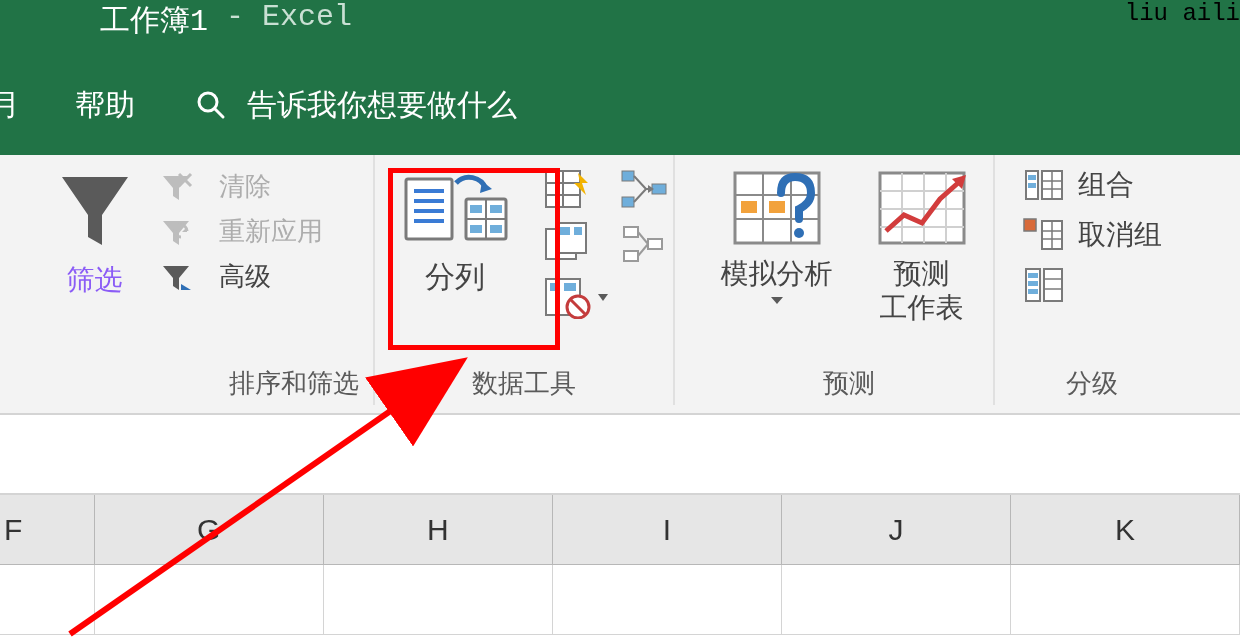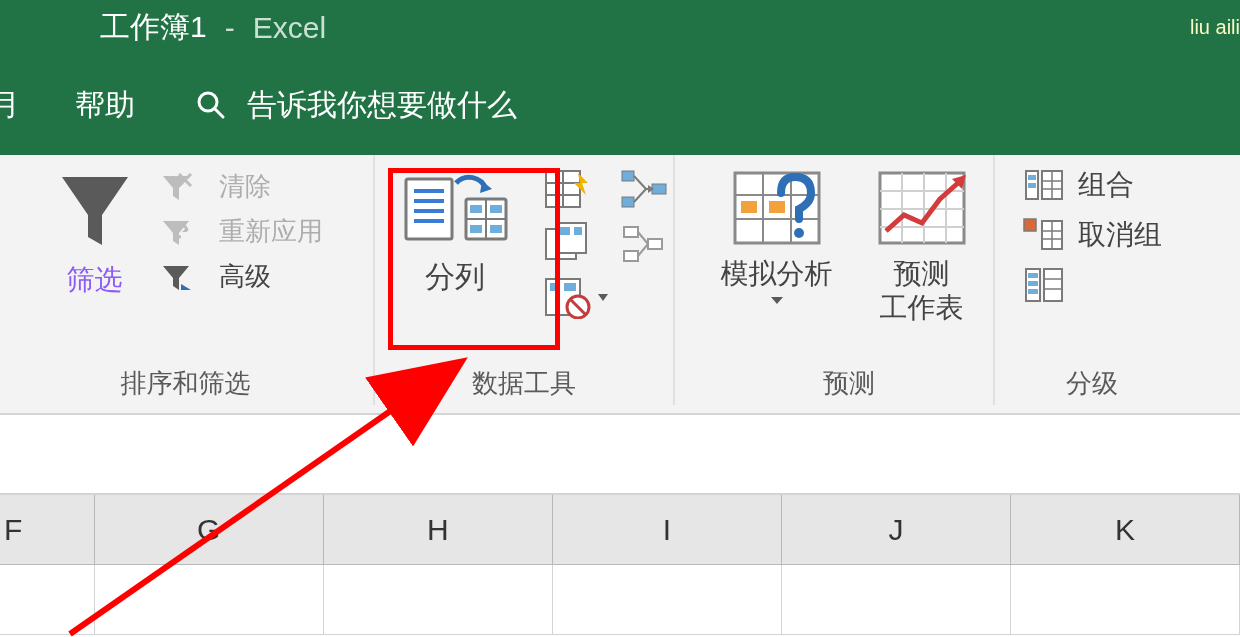--- a/index.html
+++ b/index.html
@@ -8,29 +8,30 @@
     background: #fff;
     width: 1240px;
     height: 637px;
     overflow: hidden;
     position: relative;
   }
   .titlebar {
     height: 55px;
     background: #217346;
     display: flex;
-    align-items: center;
+    align-items: flex-start;
     color: #fff;
     font-size: 30px;
     padding-left: 100px;
+    font-family: Liberation Mono, monospace;
   }
   .titlebar .wb { color: #fff; }
   .titlebar .dash { margin: 0 18px; color: #c9e0d3; }
   .titlebar .app { color: #c9e0d3; }
-  .titlebar .user { margin-left: auto; margin-right: 0; color: #fef9c3; font-size: 20px; }
+  .titlebar .user { margin-left: auto; margin-right: 0; color: #000000; font-size: 24px; }
   .menubar {
     height: 100px;
     background: #217346;
     display: flex;
     align-items: center;
     color: #fff;
     font-size: 30px;
     padding-left: 0;
   }
   .menubar .menuitem { margin-left: 0px; margin-right: 60px; color: #fff; }
@@ -227,21 +228,21 @@
         </div>
         <div class="opt enabled">
           <svg width="34" height="34" viewBox="0 0 34 34">
             <path d="M4 6 L30 6 L20 18 L20 30 L14 26 L14 18 Z" fill="#5a5a5a"></path>
             <path d="M22 24 L32 30 L22 30 Z" fill="#2f6fb5"></path>
           </svg>
           <span>高级</span>
         </div>
       </div>
     </div>
-    <div class="group-label" style="text-align:center; padding-left:6px;">排序和筛选</div>
+    <div class="group-label" style="text-align:right; padding-left:6px;">排序和筛选</div>
   </div>
 
   <div class="group" style="width:300px;">
     <div class="group-body">
       <div class="ttc-big">
         <svg width="110" height="78" viewBox="0 0 110 78">
           <rect x="6" y="10" width="46" height="60" rx="2" fill="#fff" stroke="#7a7a7a" stroke-width="3"></rect>
           <line x1="14" y1="22" x2="44" y2="22" stroke="#3a7bd5" stroke-width="4"></line>
           <line x1="14" y1="32" x2="44" y2="32" stroke="#3a7bd5" stroke-width="4"></line>
           <line x1="14" y1="42" x2="44" y2="42" stroke="#3a7bd5" stroke-width="4"></line>

